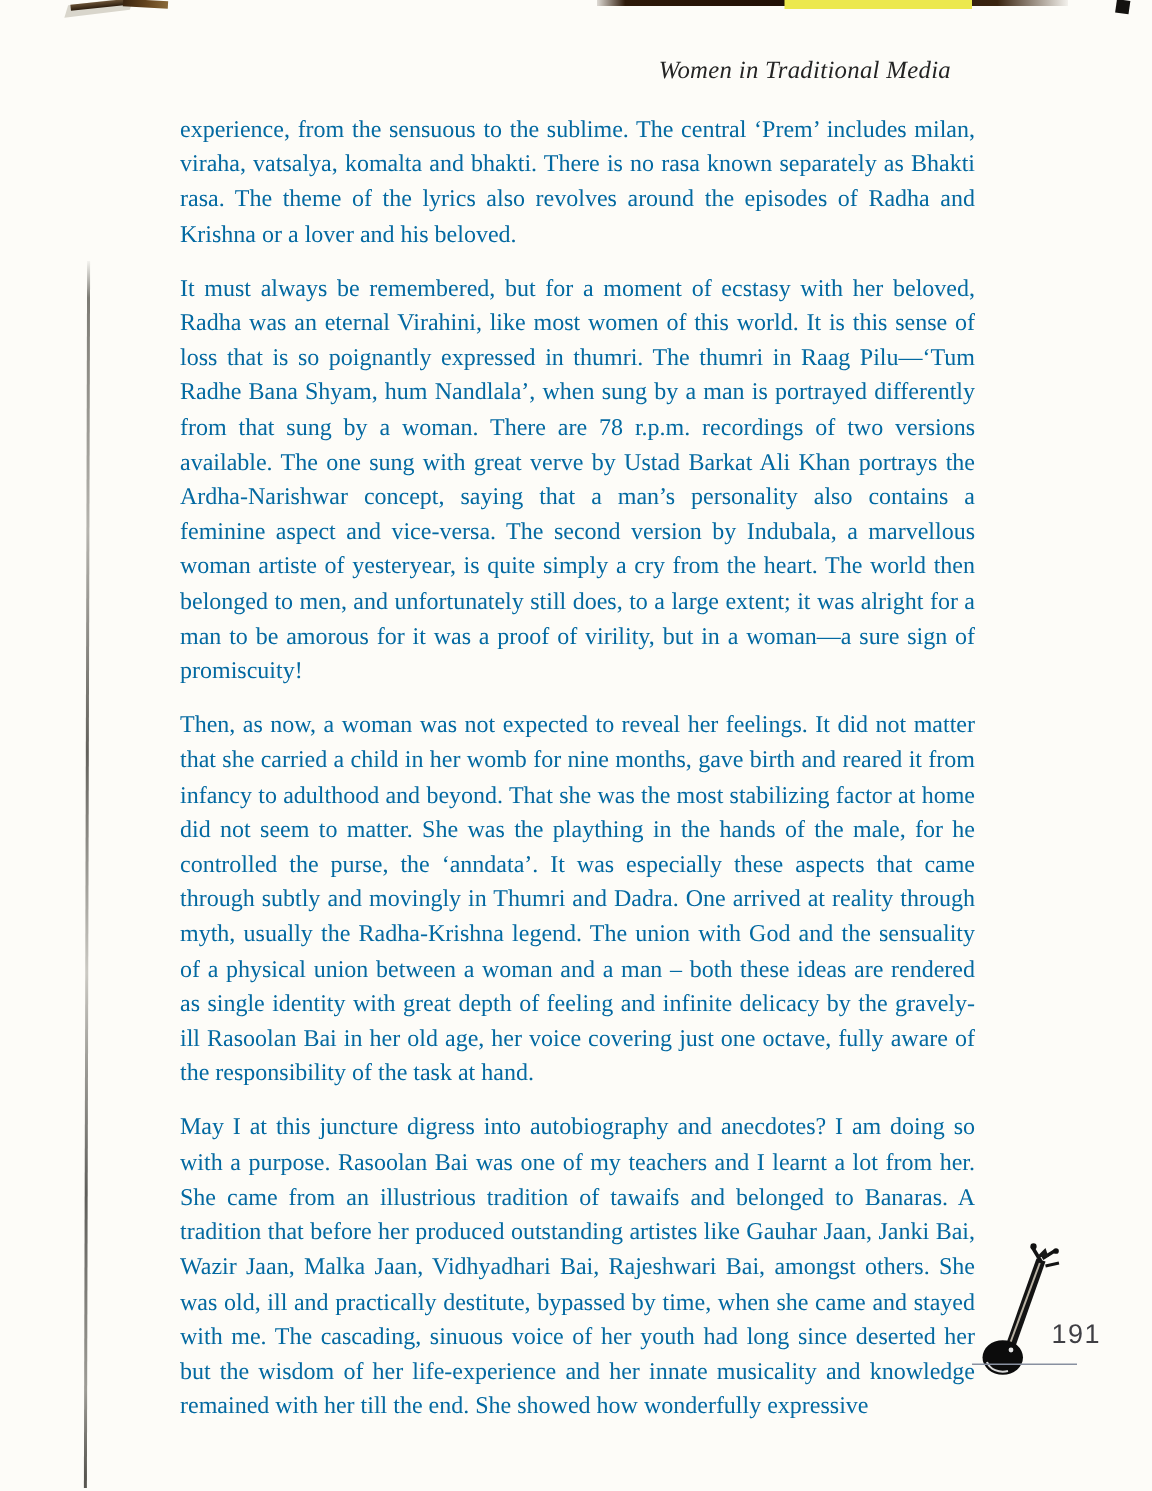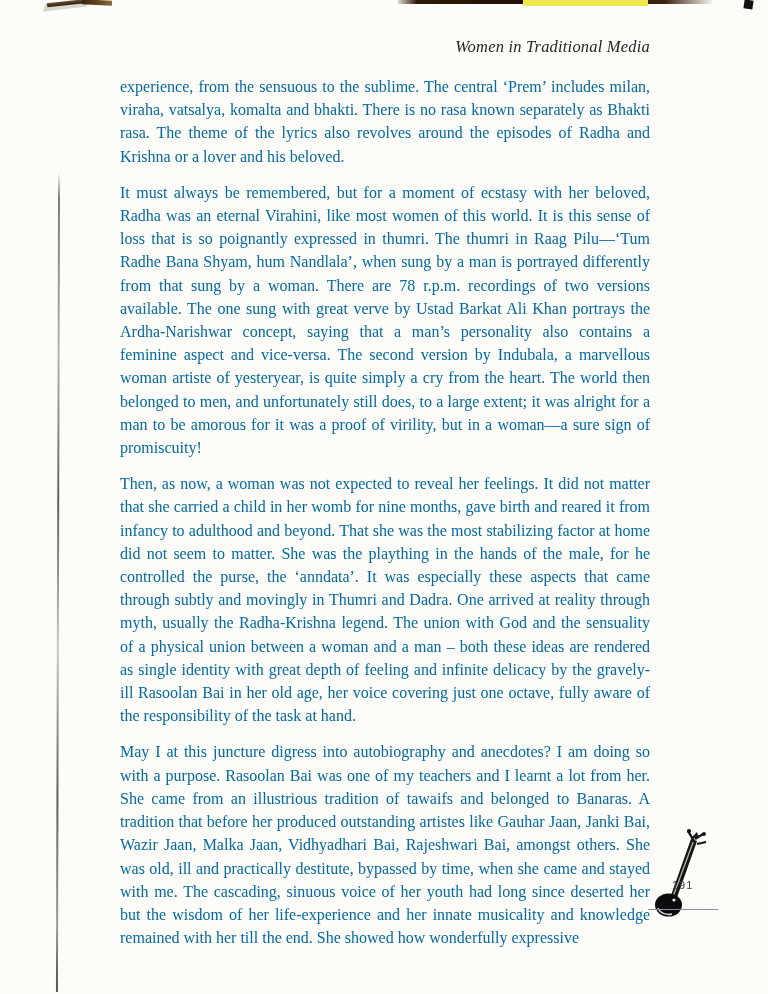--- a/index.html
+++ b/index.html
@@ -46,21 +46,21 @@
     position: absolute; left: 57px; top: 174px; width: 2px; height: 818px;
     background: linear-gradient(to bottom,
       rgba(70,68,60,0.05), rgba(70,68,60,0.7) 3%, rgba(95,92,84,0.45) 22%,
       rgba(60,58,52,0.8) 40%, rgba(110,106,96,0.35) 58%, rgba(55,54,50,0.8) 76%,
       rgba(80,78,70,0.55) 92%, rgba(60,58,52,0.85) 99%);
     transform: rotate(0.15deg);
   }
 
   
   .running-header {
-    position: absolute; top: 37px; left: 120px; width: 530px;
+    position: absolute; top: 37px; left: 104px; width: 530px;
     text-align: right;
     font-style: italic;
     font-size: 16.5px;
     letter-spacing: 0.2px;
     color: #242424;
   }
   .textblock {
     position: absolute; top: 75px; left: 120px; width: 530px;
     font-size: 16px;
     line-height: 23.2px;
@@ -68,23 +68,23 @@
     color: #0369a1;
   }
   .textblock p { margin: 0 0 13px 0; }
   .textblock p:last-child { margin-bottom: 16px; }
 
   
   .tanpura {
     position: absolute; left: 645px; top: 826px; width: 72px; height: 92px;
   }
   .pagenum {
-    position: absolute; left: 672px; top: 879px;
+    position: absolute; left: 701px; top: 879px;
     font-family: "Liberation Sans", sans-serif;
-    font-size: 11px;
+    font-size: 18px;
     color: #3f3f44;
     letter-spacing: 1px;
   }
   .pagenum-rule {
     position: absolute; left: 648px; top: 909px; width: 70px; height: 1px;
     background: #8890a0;
   }
 </style>
 </head>
 <body>

